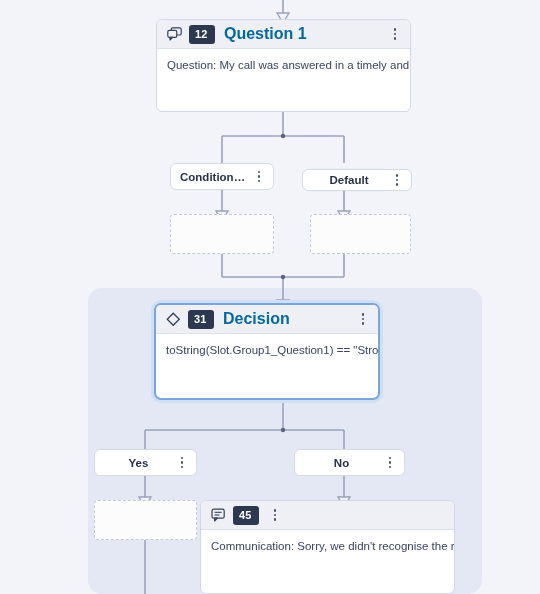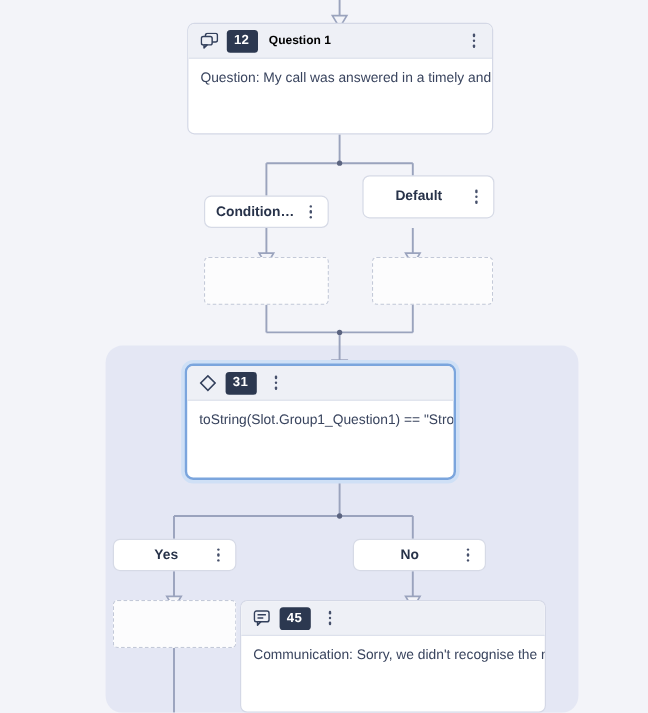--- a/index.html
+++ b/index.html
@@ -79,23 +79,23 @@
     font-size: 11px;
     font-weight: bold;
     line-height: 1;
     padding: 4px 6px 4px 6px;
     border-radius: 3px;
     margin-right: 9px;
     min-width: 14px;
     letter-spacing: 0.2px;
   }
   .node-title {
-    font-size: 10px;
+    font-size: 16px;
     font-weight: bold;
-    color: #000000;
+    color: #0369a1;
     flex: 1 1 auto;
     white-space: nowrap;
     overflow: hidden;
     text-overflow: ellipsis;
   }
   .kebab {
     width: 14px;
     height: 16px;
     flex: 0 0 14px;
     display: flex;
@@ -231,40 +231,41 @@
 
   <div class="branch" style="left:170px; top:163px; width:104px; height:27px;">
     <span class="branch-label">Conditions No...</span>
     <span class="kebab">
         <i></i>
         <i></i>
         <i></i>
       </span>
   </div>
 
-  <div class="branch" style="left:302px; top:146px; width:110px; height:36px;">
+  <div class="branch" style="left:302px; top:169px; width:110px; height:22px;">
     <span class="branch-label">Default</span>
     <span class="kebab">
         <i></i>
         <i></i>
         <i></i>
       </span>
   </div>
 
   <div class="placeholder" style="left:170px; top:214px; width:104px; height:40px;"></div>
   <div class="placeholder" style="left:310px; top:214px; width:101px; height:40px;"></div>
 
   <div class="node selected" style="left:154px; top:303px; width:226px; height:97px;">
     <div class="node-header">
       <span class="node-icon">
         <svg width="15" height="15" viewBox="0 0 15 15">
           <rect x="3" y="3" width="8.5" height="8.5" transform="rotate(45 7.25 7.25)" fill="none" stroke="#33405c" stroke-width="1.3"></rect>
         </svg>
       </span>
       <span class="node-badge">31</span>
+      <span class="node-title">Decision</span>
       <span class="kebab">
           <i></i>
           <i></i>
           <i></i>
         </span>
     </div>
     <div class="node-body">toString(Slot.Group1_Question1) == "Strongly Disag</div>
   </div>
 
   <div class="branch" style="left:94px; top:449px; width:103px; height:27px;padding-left:11px;">

